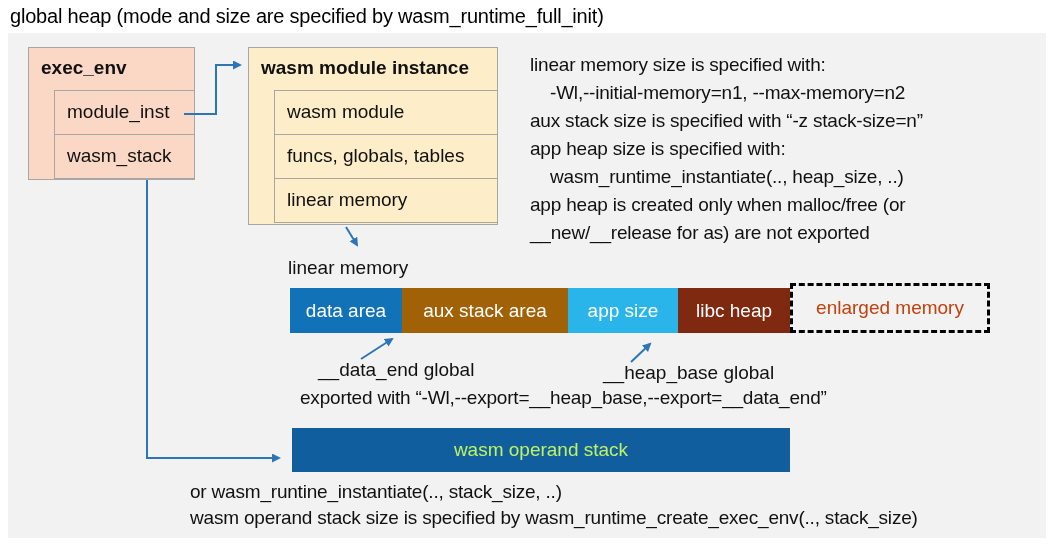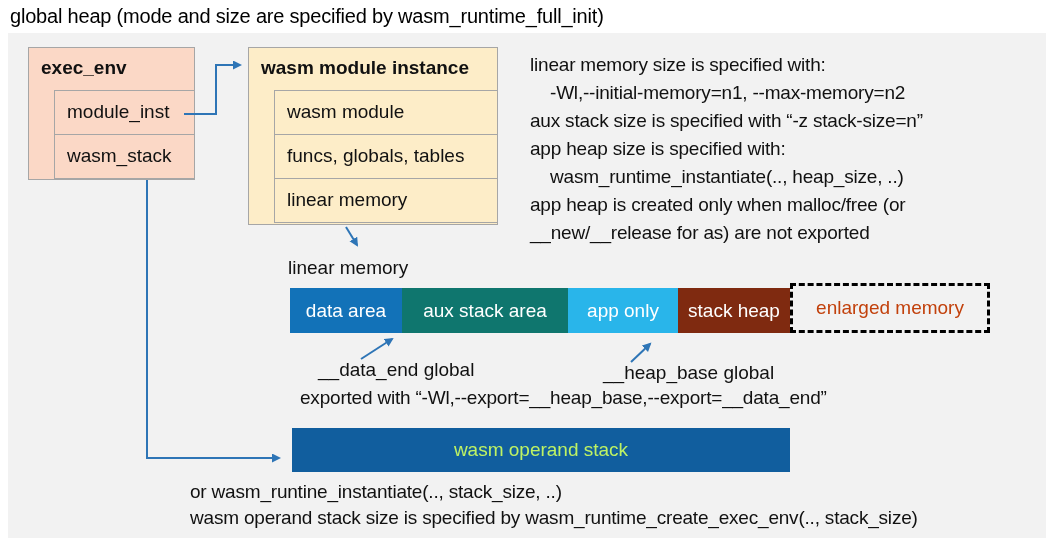--- a/index.html
+++ b/index.html
@@ -24,21 +24,21 @@
   .notes-right { position:absolute; left:530px; top:51px; font-size:19px; line-height:28px; z-index:3; letter-spacing:-0.2px; }
   .notes-right .indent { padding-left:20px; }
   .note-line { white-space:nowrap; }
 
   
   .lm-label { position:absolute; left:288px; top:257px; font-size:19px; z-index:3; }
   .memory-bar { position:absolute; left:290px; top:288px; height:45px; display:flex; align-items:flex-end; z-index:3; }
   .seg { height:45px; display:flex; align-items:center; justify-content:center; color:#fff;
          font-size:19px; box-sizing:border-box; white-space:nowrap; }
   .seg-data { width:112px; background:#1272b8; }
-  .seg-aux { width:166px; background:#0f766e; }
+  .seg-aux { width:166px; background:#a16207; }
   .seg-app { width:110px; background:#29b5ea; }
   .seg-libc { width:112px; background:#7f2a10; }
   .seg-enlarged { width:200px; background:transparent; border:3px dashed #000; color:#c2410c;
                   height:50px; margin-top:-2px; }
 
   .data-end-label { position:absolute; left:318px; top:359px; font-size:19px; z-index:3; }
   .heap-base-label { position:absolute; left:603px; top:362px; font-size:19px; z-index:3; }
   .export-note { position:absolute; left:300px; top:387px; font-size:19px; z-index:3; letter-spacing:-0.2px; white-space:nowrap; }
 
   
@@ -86,22 +86,22 @@
     <div class="note-line">app heap size is specified with:</div>
     <div class="note-line indent">wasm_runtime_instantiate(.., heap_size, ..)</div>
     <div class="note-line">app heap is created only when malloc/free (or</div>
     <div class="note-line">__new/__release for as) are not exported</div>
   </div>
 
   <div class="lm-label">linear memory</div>
   <div class="memory-bar">
     <div class="seg seg-data">data area</div>
     <div class="seg seg-aux">aux stack area</div>
-    <div class="seg seg-app">app only</div>
-    <div class="seg seg-libc">stack heap</div>
+    <div class="seg seg-app">app size</div>
+    <div class="seg seg-libc">libc heap</div>
     <div class="seg seg-enlarged">enlarged memory</div>
   </div>
 
   <div class="data-end-label">__data_end global</div>
   <div class="heap-base-label">__heap_base global</div>
   <div class="export-note">exported with “-Wl,--export=__heap_base,--export=__data_end”</div>
 
   <div class="operand-stack">wasm operand stack</div>
   <div class="bottom-notes">
     <div class="note-line">or wasm_runtine_instantiate(.., stack_size, ..)</div>

